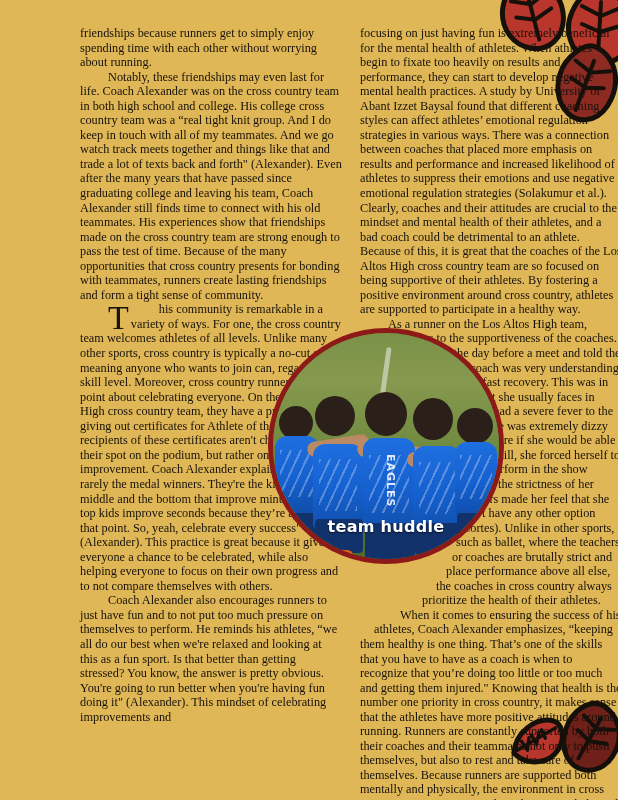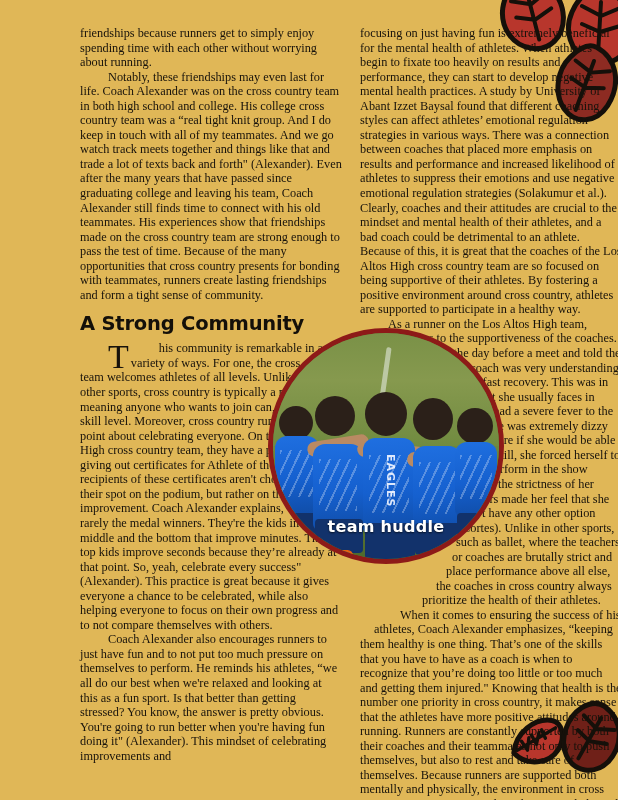--- a/index.html
+++ b/index.html
@@ -278,21 +278,20 @@
     </div>
     <div class="caption">team huddle</div>
   </div>
 
   <div class="columns">
 
     <div class="col col-left">
       <p class="noindent">friendships because runners get to simply enjoy spending time with each other without worrying about running.</p>
       <p>Notably, these friendships may even last for life. Coach Alexander was on the cross country team in both high school and college. His college cross country team was a “real tight knit group. And I do keep in touch with all of my teammates. And we go watch track meets together and things like that and trade a lot of texts back and forth" (Alexander). Even after the many years that have passed since graduating college and leaving his team, Coach Alexander still finds time to connect with his old teammates. His experiences show that friendships made on the cross country team are strong enough to pass the test of time. Because of the many opportunities that cross country presents for bonding with teammates, runners create lasting friendships and form a tight sense of community.</p>
 
-      <h2 class="section-head">A Strong Community</h2>
 
       <p class="p-drop"><span class="dropcap">T</span><span>his community is remarkable in a variety of ways. For one, the cross country team welcomes athletes of all levels. Unlike many other sports, cross country is typically a no-cut sport, meaning anyone who wants to join can, regardless of skill level. Moreover, cross country runners make a point about celebrating everyone. On the Los Altos High cross country team, they have a practice of giving out certificates for Athlete of the Meet. The recipients of these certificates aren't chosen based on their spot on the podium, but rather on their improvement. Coach Alexander explains, “They’re rarely the medal winners. They're the kids in the middle and the bottom that improve minutes. The top kids improve seconds because they’re already at that point. So, yeah, celebrate every success" (Alexander). This practice is great because it gives everyone a chance to be celebrated, while also helping everyone to focus on their own progress and to not compare themselves with others.</span></p>
 
       <p>Coach Alexander also encourages runners to just have fun and to not put too much pressure on themselves to perform. He reminds his athletes, “we all do our best when we're relaxed and looking at this as a fun sport. Is that better than getting stressed? You know, the answer is pretty obvious. You're going to run better when you're having fun doing it" (Alexander). This mindset of celebrating improvements and</p>
     </div>
 
     <div class="col col-right">
       <p class="noindent">focusing on just having fun is extremely beneficial for the mental health of athletes. When athletes begin to fixate too heavily on results and performance, they can start to develop negative mental health practices. A study by University of Abant Izzet Baysal found that different coaching styles can affect athletes’ emotional regulation strategies in various ways. There was a connection between coaches that placed more emphasis on results and performance and increased likelihood of athletes to suppress their emotions and use negative emotional regulation strategies (Solakumur et al.). Clearly, coaches and their attitudes are crucial to the mindset and mental health of their athletes, and a bad coach could be detrimental to an athlete. Because of this, it is great that the coaches of the Los Altos High cross country team are so focused on being supportive of their athletes. By fostering a positive environment around cross country, athletes are supported to participate in a healthy way.</p>
 
       <p><span class="shim-l" style="height:76px;"></span><span class="shim-l" style="width:30px;height:15px;"></span><span class="shim-l" style="width:52px;height:15px;"></span><span class="shim-l" style="width:66px;height:15px;"></span><span class="shim-l" style="width:78px;height:15px;"></span><span class="shim-l" style="width:86px;height:15px;"></span><span class="shim-l" style="width:92px;height:15px;"></span><span class="shim-l" style="width:96px;height:15px;"></span><span class="shim-l" style="width:98px;height:15px;"></span><span class="shim-l" style="width:98px;height:15px;"></span><span class="shim-l" style="width:96px;height:15px;"></span><span class="shim-l" style="width:92px;height:15px;"></span><span class="shim-l" style="width:86px;height:15px;"></span><span class="shim-l" style="width:76px;height:15px;"></span><span class="shim-l" style="width:62px;height:15px;"></span><span class="shim-l" style="width:40px;height:15px;"></span><span class="shim-l" style="width:14px;height:15px;"></span><span>As a runner on the Los Altos High team, Cortes testifies to the supportiveness of the coaches. When she got sick the day before a meet and told the coach last minute, the coach was very understanding and simply wished her a fast recovery. This was in stark contrast to what she usually faces in ballet. She once had a severe fever to the point where she was extremely dizzy and wasn't sure if she would be able to dance. Still, she forced herself to go and perform in the show because the strictness of her teachers made her feel that she didn't have any other option (Cortes). Unlike in other sports, such as ballet, where the teachers or coaches are brutally strict and place performance above all else, the coaches in cross country always prioritize the health of their athletes. When it comes to ensuring the success of his athletes, Coach Alexander emphasizes, “keeping them healthy is one thing. That’s one of the skills that you have to have as a coach is when to recognize that you’re doing too little or too much and getting them injured." Knowing that health is the number one priority in cross country, it makes sense that the athletes have more positive attitudes around running. Runners are constantly supported by both their coaches and their teammates not only to push themselves, but also to rest and take care of themselves. Because runners are supported both mentally and physically, the environment in cross country is very positive and conducive to a balanced approach to athletics.</span></p>

